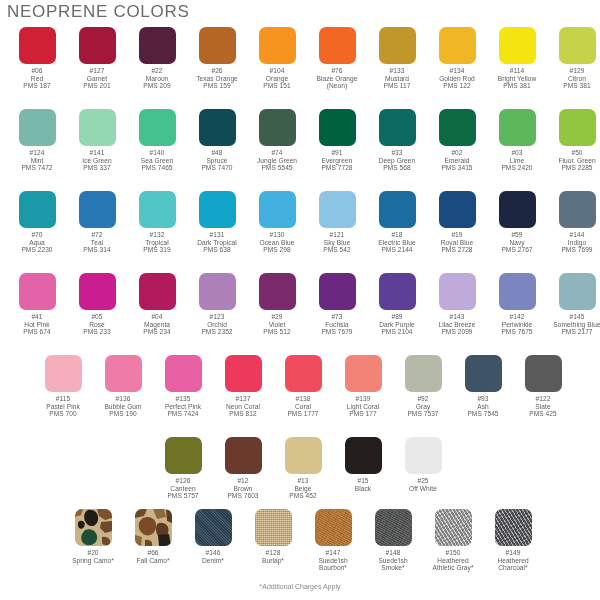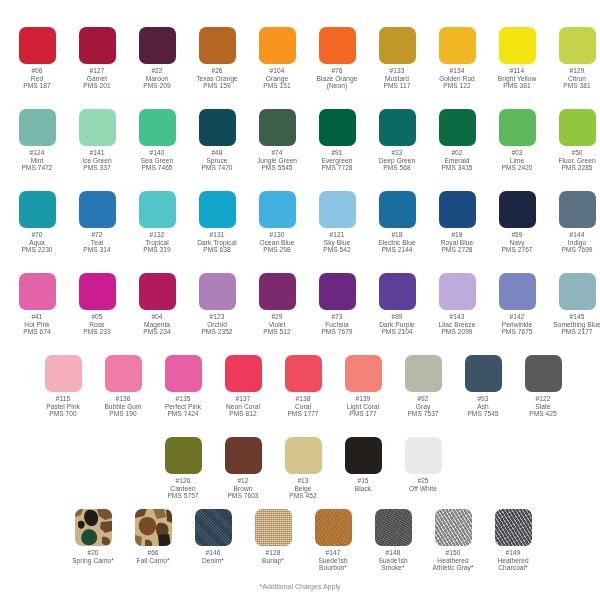--- a/index.html
+++ b/index.html
@@ -99,20 +99,21 @@
       repeating-linear-gradient(-32deg, rgba(255,255,255,0.16) 0 1px, rgba(40,40,45,0.22) 1px 4px);
   }
   .camo { position: relative; }
   .camo svg { display: block; width: 100%; height: 100%; }
 </style>
 </head>
 <body>
 
 <div id="page">
 
+  <div id="title">NEOPRENE COLORS</div>
 
   <div id="rows-container">
       <div class="row" style="left: 7px; top: 27px;">
         <div class="cell">
           <div class="swatch" style="background: rgb(207, 32, 54);"></div>
           <div class="labels"><span class="ln">#06</span><span class="ln">Red</span><span class="ln">PMS 187</span></div>
         </div>
         <div class="cell">
           <div class="swatch" style="background: rgb(165, 23, 58);"></div>
           <div class="labels"><span class="ln">#127</span><span class="ln">Garnet</span><span class="ln">PMS 201</span></div>

